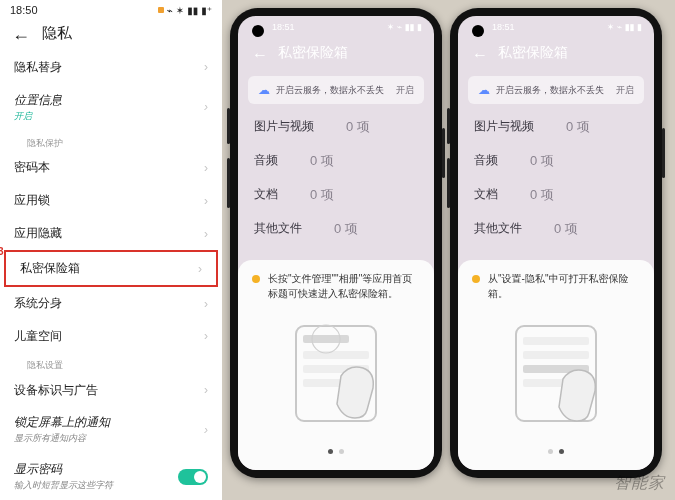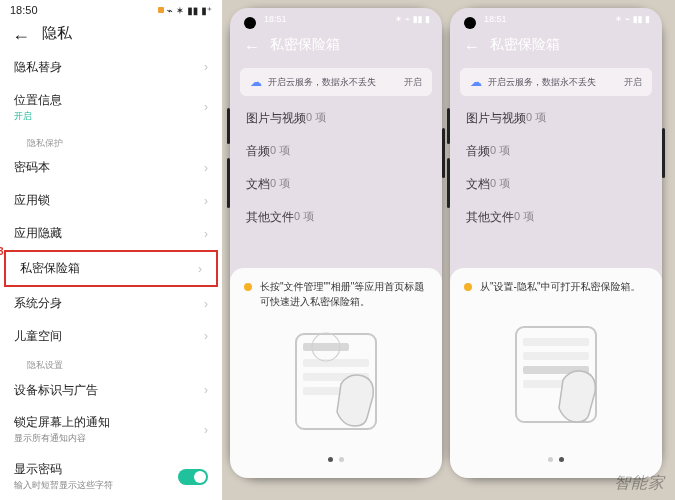--- a/index.html
+++ b/index.html
@@ -23,21 +23,21 @@
   .orange-dot { width:6px;height:6px;background:#f0a030;border-radius:1px;}
   .header {
     display: flex; align-items: center; gap: 12px; padding: 6px 12px 8px;
   }
   .back-arrow { font-size: 18px; line-height: 1; }
   .header-title { font-size: 15px; font-weight: 500; }
   .row {
     display: flex; align-items: center; justify-content: space-between;
     padding: 8px 14px; min-height: 30px;
   }
-  .row.tall { min-height: 36px; }
+  .row.tall { min-height: 36px; font-style: italic; }
   .row .label { font-size: 12px; }
   .row .sub { font-size: 9px; color: #888; margin-top: 1px; }
   .row .sub.green { color: #1fb89a; }
   .chev { color: #c6c6c6; font-size: 12px; }
   .section-label {
     font-size: 9px; color: #999; padding: 6px 27px 2px;
   }
   .redbox {
     border: 2px solid #d9322a; margin: 0 4px;
   }
@@ -50,21 +50,21 @@
     position: relative;
   }
   .toggle::after {
     content:""; position:absolute; right:2px; top:2px; width:12px;height:12px;
     background:#fff; border-radius:50%;
   }
   
   .phone-wrap { flex:1; display:flex; gap:8px; padding:8px 8px 8px 8px; }
   .phone {
     width: 212px; height: 470px; background:#111; border-radius:28px;
-    padding:0; position:relative;
+    padding:8px; position:relative;
     box-shadow: 0 2px 8px rgba(0,0,0,0.4);
   }
   .btn-side { position:absolute; background:#222; }
   .btn-left1 { left:-3px; top:100px; width:3px; height:36px; border-radius:2px;}
   .btn-left2 { left:-3px; top:150px; width:3px; height:50px; border-radius:2px;}
   .btn-right { right:-3px; top:120px; width:3px; height:50px; border-radius:2px;}
   .phone-screen {
     width:100%; height:100%; background:#e6dee6; border-radius:18px;
     overflow:hidden; display:flex; flex-direction:column; position:relative;
   }
@@ -85,21 +85,21 @@
     border-radius:6px; padding:7px 10px;
     display:flex; align-items:center; gap:6px; font-size:9px; color:#5a5560;
   }
   .cloud-ico { color:#5d8bff; font-size:12px; }
   .cloud-action { margin-left:auto; color:#6a6570; }
   .p-row {
     padding:8px 16px; display:flex; flex-direction:row; gap:0;
     color:#3c3943;
   }
   .p-row .pl { font-size:12px; }
-  .p-row .ps { font-size:11px; color:#8b8490; }
+  .p-row .ps { font-size:13px; color:#8b8490;margin-left:32px; }
   .sheet {
     margin-top:auto; background:#fbfbfb; border-radius:14px 14px 18px 18px;
     padding:12px 14px 16px; height:210px;
     display:flex; flex-direction:column; position:relative;
   }
   .tip {
     display:flex; gap:8px; align-items:flex-start; font-size:10px; color:#333;
     line-height:1.45;
   }
   .tip-bullet {

